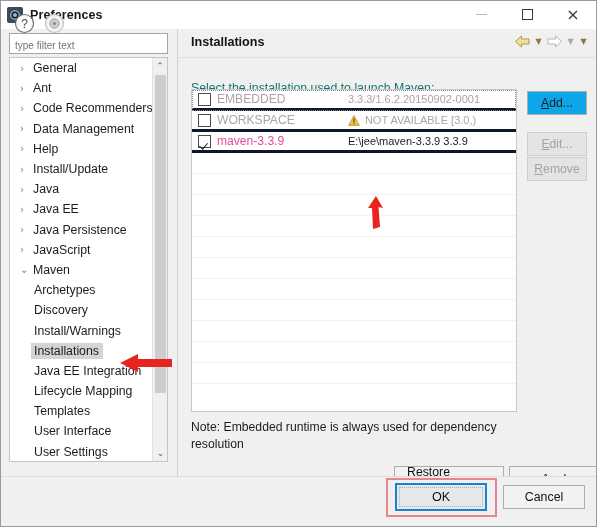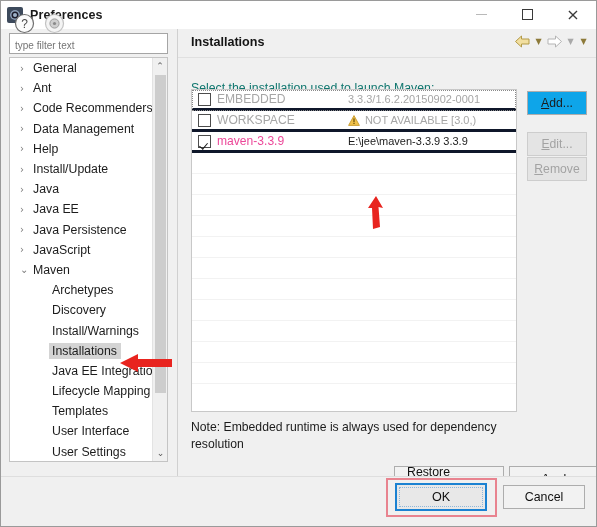--- a/index.html
+++ b/index.html
@@ -106,21 +106,21 @@
     font-size: 12.3px; color: #1c1c1c;
     white-space: nowrap;
     padding-left: 10px;
   }
   .tree-row .twisty {
     width: 13px; flex: 0 0 13px;
     font-size: 10px; color: #7b7b7b;
     font-family: "DejaVu Sans", sans-serif;
     text-align: left;
   }
-  .tree-row.child { padding-left: 42px; }
+  .tree-row.child { padding-left: 24px; }
   .tree-row.selected .lbl {
     background: #d4d4d4;
     padding: 1px 4px 1px 3px;
     margin-left: -3px;
   }
   
   #tree-vsb {
     position: absolute; right: 0; top: 0;
     width: 15px; height: 403px;
     background: #f0f0f0;

